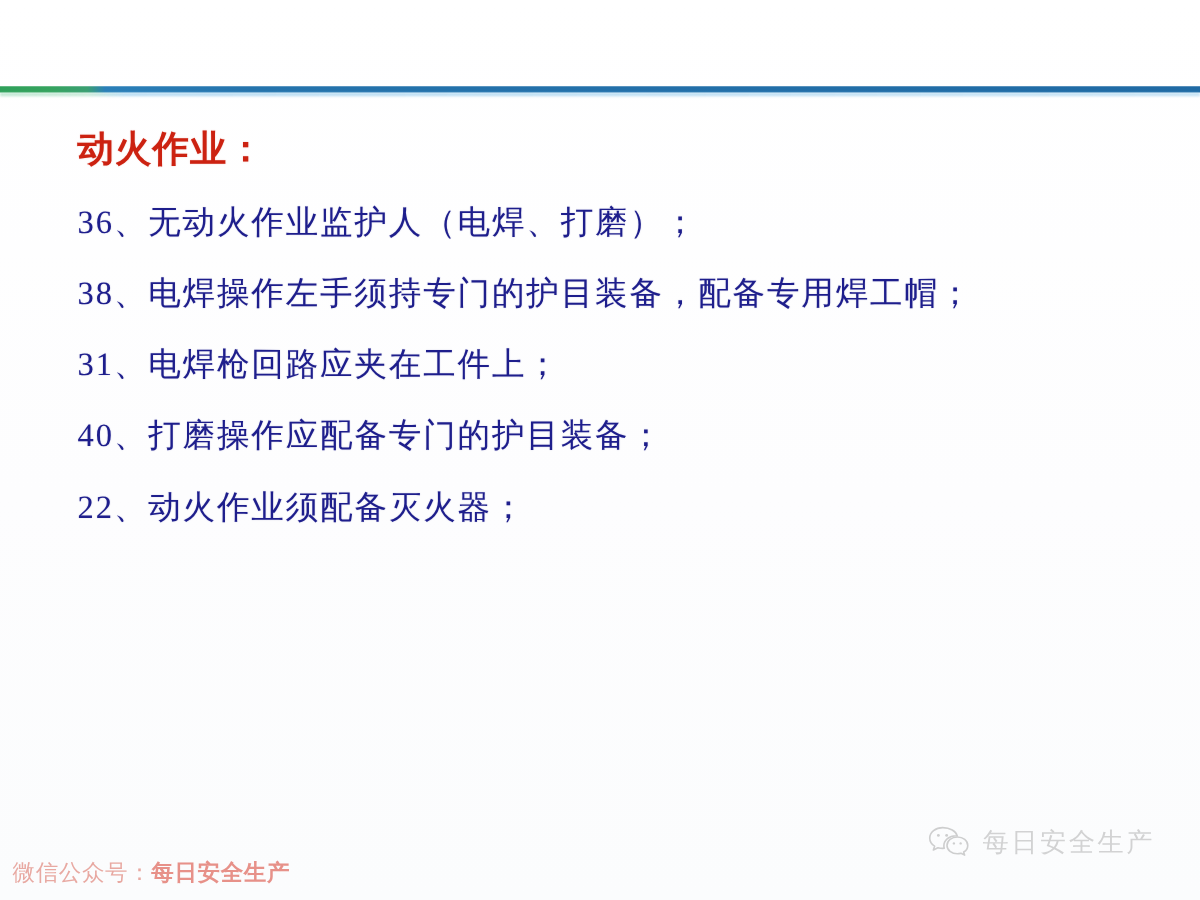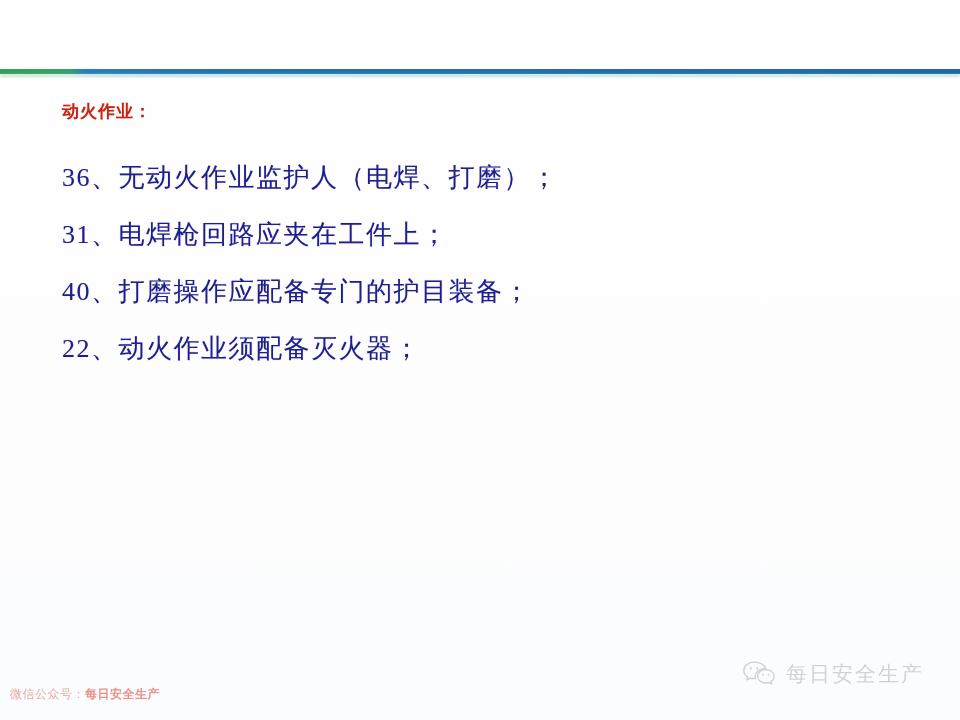--- a/index.html
+++ b/index.html
@@ -51,21 +51,21 @@
                 rgba(130, 195, 235, 0.55) 100px,
                 rgba(130, 195, 235, 0.45) 960px);
     filter: blur(1px);
   }
 
   
   .section-title {
     position: absolute;
     left: 62px;
     top: 100px;
-    font-size: 17px;
+    font-size: 29px;
     font-weight: bold;
     letter-spacing: 1px;
     color: #cc2211;
     white-space: nowrap;
     text-shadow: 0 0 1px rgba(204, 34, 17, 0.35);
   }
 
   
   .rules-list {
     position: absolute;
@@ -85,21 +85,21 @@
     color: #1e1e8c;
     white-space: nowrap;
     text-shadow: 0 0 1px rgba(30, 30, 140, 0.30);
   }
 
   
   .channel-note {
     position: absolute;
     left: 10px;
     top: 686px;
-    font-size: 12px;
+    font-size: 18px;
     letter-spacing: 0.5px;
     white-space: nowrap;
     color: #e8a9a2;
   }
   .channel-note .channel-note-name {
     font-weight: bold;
     color: #e79189;
   }
 
   
@@ -130,20 +130,21 @@
 
 <div class="slide">
 
   <div class="top-rule"></div>
   <div class="top-rule-glow"></div>
 
   <div class="section-title">动火作业：</div>
 
   <ul class="rules-list">
     <li class="rule-item">36、无动火作业监护人（电焊、打磨）；</li>
+    <li class="rule-item">38、电焊操作左手须持专门的护目装备，配备专用焊工帽；</li>
     <li class="rule-item">31、电焊枪回路应夹在工件上；</li>
     <li class="rule-item">40、打磨操作应配备专门的护目装备；</li>
     <li class="rule-item">22、动火作业须配备灭火器；</li>
   </ul>
 
   <div class="channel-note"><span>微信公众号：</span><span class="channel-note-name">每日安全生产</span></div>
 
   <div class="logo-badge">
     <span class="wechat-icon">
       <svg viewBox="0 0 34 28" width="34" height="28" aria-hidden="true">

